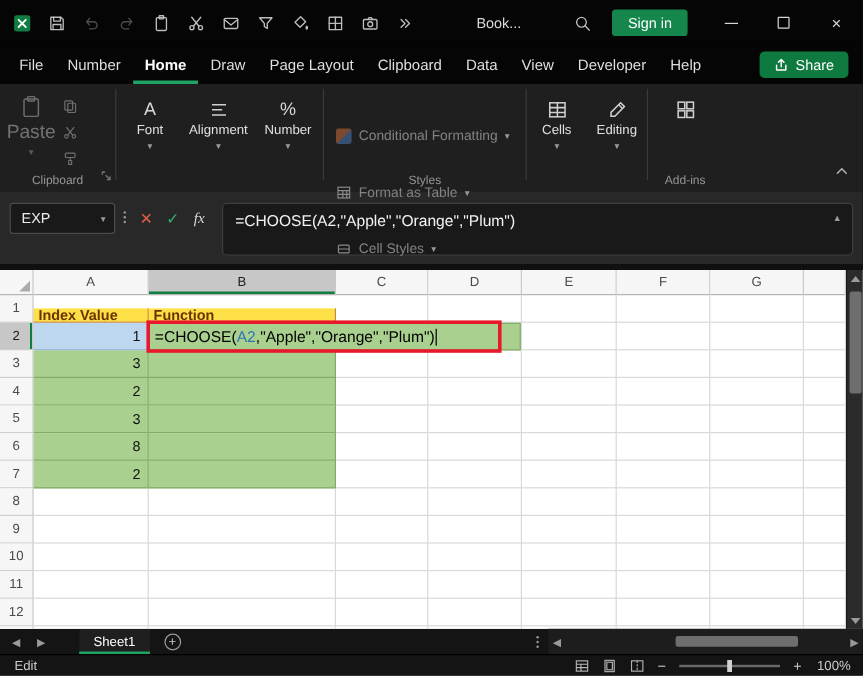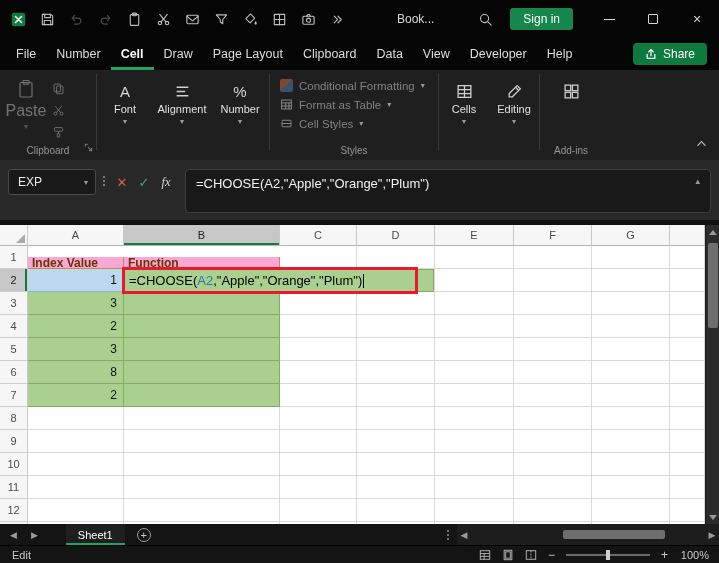--- a/index.html
+++ b/index.html
@@ -42,21 +42,21 @@
   .chev { font-size:8px; color:#9a9a9a; line-height:8px; }
   .clip-smalls { display:flex; flex-direction:column; gap:9px; padding-top:7px; opacity:.45; }
   .clip-smalls svg { width:13px; height:13px; stroke:#d0d0d0; fill:none; stroke-width:1.2; }
   .launcher { position:absolute; right:3px; bottom:4px; opacity:.7; }
   .launcher svg { width:9px; height:9px; stroke:#9a9a9a; fill:none; stroke-width:1.2; }
   .g-collapsed { display:flex; flex-direction:column; align-items:center; gap:3px; padding-top:12px; }
   .g-collapsed .gicon { height:18px; display:flex; align-items:center; justify-content:center; font-size:15px; color:#d8d8d8; }
   .g-collapsed .gicon svg { width:17px; height:17px; stroke:#d0d0d0; fill:none; stroke-width:1.2; }
   .g-collapsed .glabel { font-size:11px; color:#e0e0e0; }
   .g-styles { width:168px; padding:9px 0 0 10px; display:flex; flex-direction:column; gap:6px; }
-  .style-row { display:flex; align-items:center; gap:6px; font-size:11.5px; color:#828282; }
+  .style-row { display:flex; align-items:center; gap:6px; font-size:11.5px; color:#828282;margin-top:28px; }
   .cf-icon { width:13px; height:13px; border-radius:2px; background:linear-gradient(135deg,#c96a3a 0 50%, #4a7ab5 50% 100%); opacity:.55; }
   .style-row svg { width:13px; height:13px; stroke:#8a8a8a; fill:none; stroke-width:1.2; }
   .ribbon-collapse { position:absolute; right:12px; bottom:7px; }
   .ribbon-collapse svg { width:11px; height:11px; stroke:#b5b5b5; fill:none; stroke-width:1.4; stroke-linecap:round; }
 
   
   .formulabar { height:60px; background:#282828; display:flex; align-items:flex-start; padding:9px 8px 0 8px; flex:0 0 auto; }
   .namebox { width:88px; height:26px; background:#191919; border:1px solid #4a4a4a; border-radius:3px; display:flex; align-items:center; color:#ececec; font-size:12px; }
   .namebox .nb-text { padding-left:9px; }
   .namebox .nb-chev { margin-left:auto; padding-right:7px; color:#9a9a9a; font-size:8px; }
@@ -76,21 +76,21 @@
   .hdr-row { display:flex; height:21px; }
   .corner { width:28px; height:21px; background:#f6f6f6; border-right:1px solid #c9c9c9; border-bottom:1px solid #b5b5b5; position:relative; }
   .corner::after { content:""; position:absolute; right:2px; bottom:2px; border-left:9px solid transparent; border-bottom:9px solid #ababab; }
   .col-h { height:21px; background:#f6f6f6; border-right:1px solid #c9c9c9; border-bottom:1px solid #b5b5b5; display:flex; align-items:center; justify-content:center; font-size:11px; color:#4a4a4a; }
   .col-h.active { background:#c7c7c7; color:#1c1c1c; box-shadow: inset 0 -2px 0 #107C41; }
   .grid-row { display:flex; height:23px; }
   .row-h { width:28px; background:#f6f6f6; border-right:1px solid #c9c9c9; border-bottom:1px solid #cfcfcf; display:flex; align-items:center; justify-content:center; font-size:11px; color:#4a4a4a; }
   .row-h.active { background:#c7c7c7; color:#1c1c1c; box-shadow: inset -2px 0 0 #107C41; }
   .cell { border-right:1px solid #d9d9d9; border-bottom:1px solid #d9d9d9; font-size:12px; color:#111; padding:0 4px; display:flex; align-items:center; overflow:hidden; white-space:nowrap; }
   .cell.right { justify-content:flex-end; padding-right:6px; }
-  .c-orange { background:#f9a8d4; color:#6b3200; font-weight:bold; border-color:#c98848;margin-top:11px; }
+  .c-orange { background:#fde047; color:#6b3200; font-weight:bold; border-color:#c98848;margin-top:11px; }
   .c-green { background:#A9D08E; border-color:#84aa66; }
   .c-blue  { background:#BDD7EE; border-color:#8fb4d6; }
   .edit-overlay { position:absolute; left:124px; top:44px; width:310px; height:23px; background:#A9D08E; border:1px solid #84aa66; display:flex; align-items:center; padding-left:4px; font-size:13px; color:#000; white-space:nowrap; z-index:3; }
   .edit-overlay .ref { color:#2E75B6; }
   .caret { display:inline-block; width:1px; height:14px; background:#000; margin-left:1px; }
   .annotation { position:absolute; left:122px; top:42px; width:296px; height:27px; border:3px solid #E8192C; z-index:5; pointer-events:none; }
 
   .vscroll { width:14px; background:#2b2b2b; position:relative; border-left:1px solid #1a1a1a; }
   .vs-arrow { height:14px; display:flex; align-items:center; justify-content:center; }
   .tri-up { width:0; height:0; border-left:4px solid transparent; border-right:4px solid transparent; border-bottom:5px solid #9a9a9a; }
@@ -218,21 +218,21 @@
           <span class="win-max-box"></span>
         </span>
       <span class="win-btn">×</span>
     </div>
   </div>
 
   <div class="menubar">
     <div class="menu-items">
         <div class="menu-item">File</div>
         <div class="menu-item">Number</div>
-        <div class="menu-item active">Cell</div>
+        <div class="menu-item active">Home</div>
         <div class="menu-item">Draw</div>
         <div class="menu-item">Page Layout</div>
         <div class="menu-item">Clipboard</div>
         <div class="menu-item">Data</div>
         <div class="menu-item">View</div>
         <div class="menu-item">Developer</div>
         <div class="menu-item">Help</div>
       </div>
     <div class="share-btn">
       <svg viewBox="0 0 14 14">

